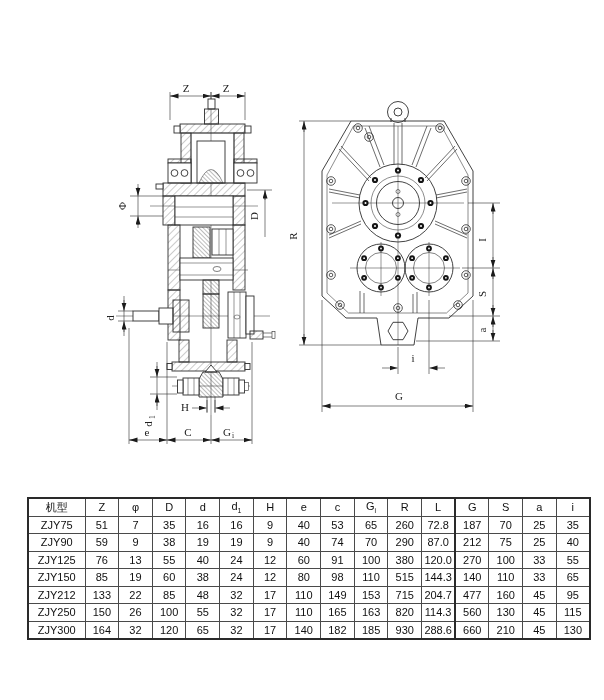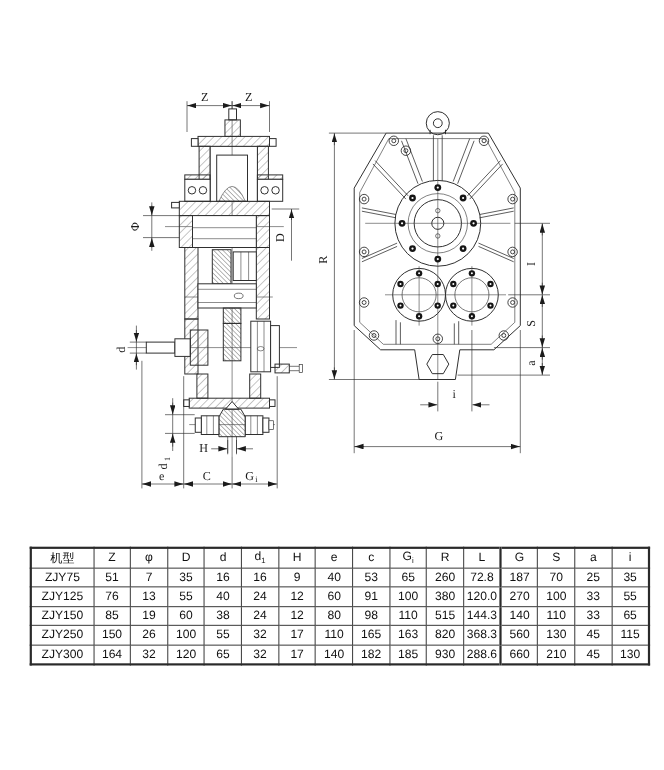--- a/index.html
+++ b/index.html
@@ -496,20 +496,38 @@
           <td>53</td>
           <td>65</td>
           <td>260</td>
           <td class="thick-r">72.8</td>
           <td>187</td>
           <td>70</td>
           <td>25</td>
           <td>35</td>
         </tr>
         <tr>
+          <td>ZJY90</td>
+          <td>59</td>
+          <td>9</td>
+          <td>38</td>
+          <td>19</td>
+          <td>19</td>
+          <td>9</td>
+          <td>40</td>
+          <td>74</td>
+          <td>70</td>
+          <td>290</td>
+          <td class="thick-r">87.0</td>
+          <td>212</td>
+          <td>75</td>
+          <td>25</td>
+          <td>40</td>
+        </tr>
+        <tr>
           <td>ZJY125</td>
           <td>76</td>
           <td>13</td>
           <td>55</td>
           <td>40</td>
           <td>24</td>
           <td>12</td>
           <td>60</td>
           <td>91</td>
           <td>100</td>
@@ -532,32 +550,50 @@
           <td>98</td>
           <td>110</td>
           <td>515</td>
           <td class="thick-r">144.3</td>
           <td>140</td>
           <td>110</td>
           <td>33</td>
           <td>65</td>
         </tr>
         <tr>
+          <td>ZJY212</td>
+          <td>133</td>
+          <td>22</td>
+          <td>85</td>
+          <td>48</td>
+          <td>32</td>
+          <td>17</td>
+          <td>110</td>
+          <td>149</td>
+          <td>153</td>
+          <td>715</td>
+          <td class="thick-r">204.7</td>
+          <td>477</td>
+          <td>160</td>
+          <td>45</td>
+          <td>95</td>
+        </tr>
+        <tr>
           <td>ZJY250</td>
           <td>150</td>
           <td>26</td>
           <td>100</td>
           <td>55</td>
           <td>32</td>
           <td>17</td>
           <td>110</td>
           <td>165</td>
           <td>163</td>
           <td>820</td>
-          <td class="thick-r">368.3</td>
+          <td class="thick-r">114.3</td>
           <td>560</td>
           <td>130</td>
           <td>45</td>
           <td>115</td>
         </tr>
         <tr>
           <td>ZJY300</td>
           <td>164</td>
           <td>32</td>
           <td>120</td>

